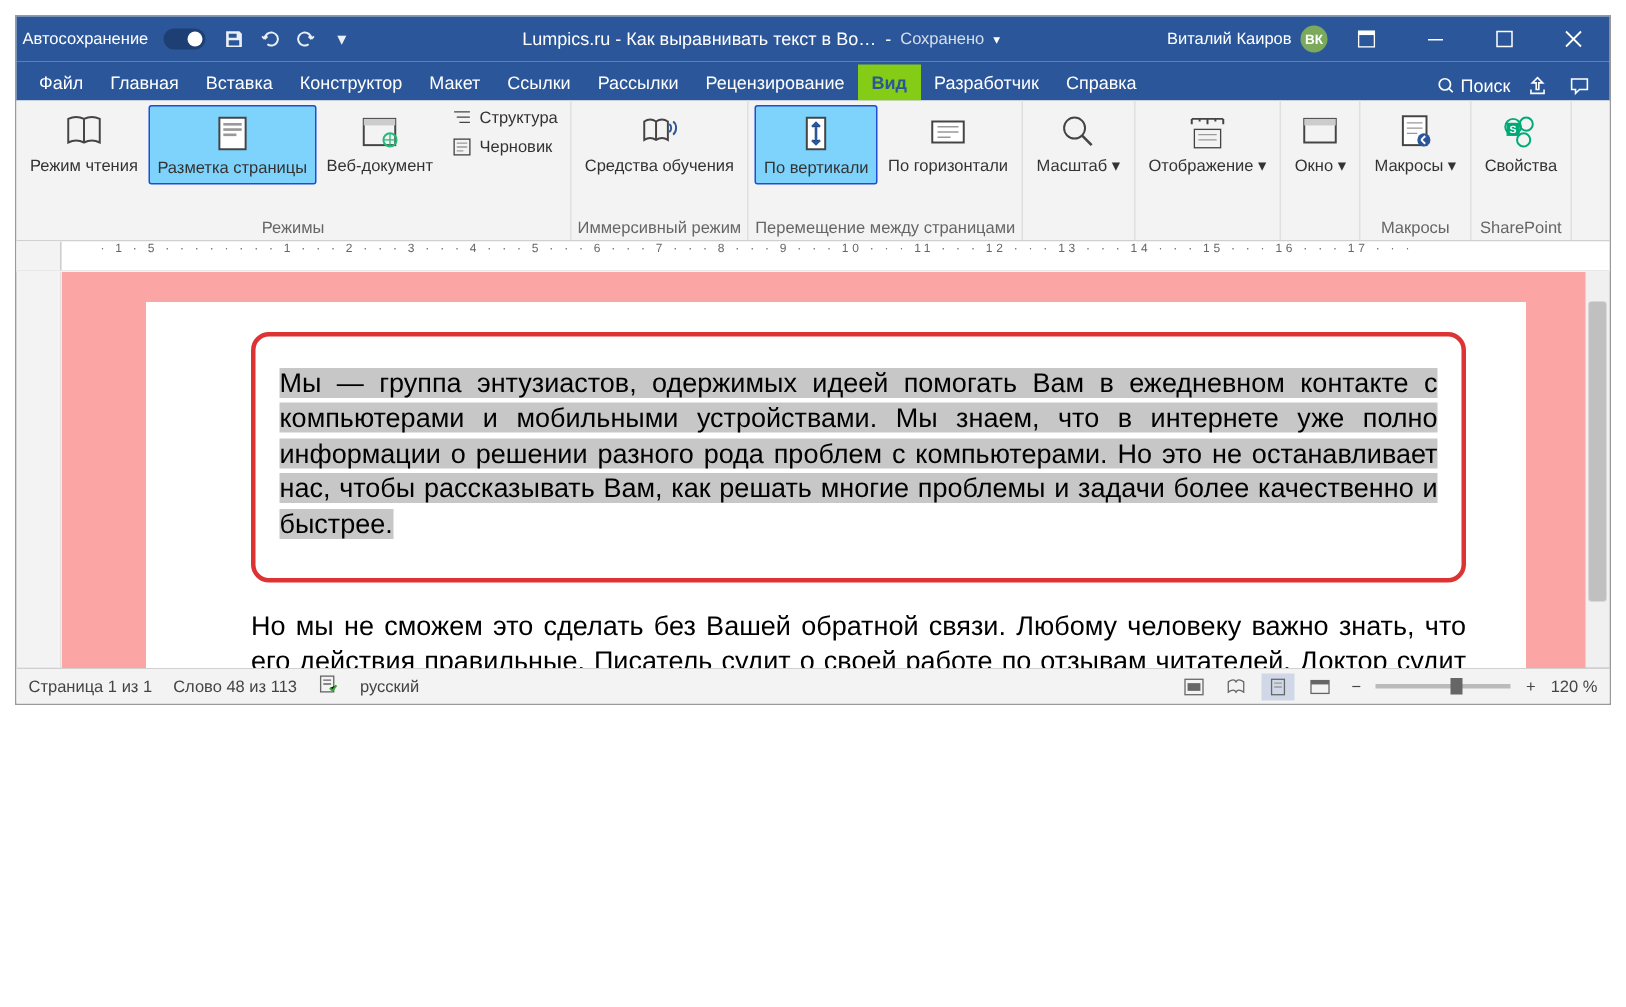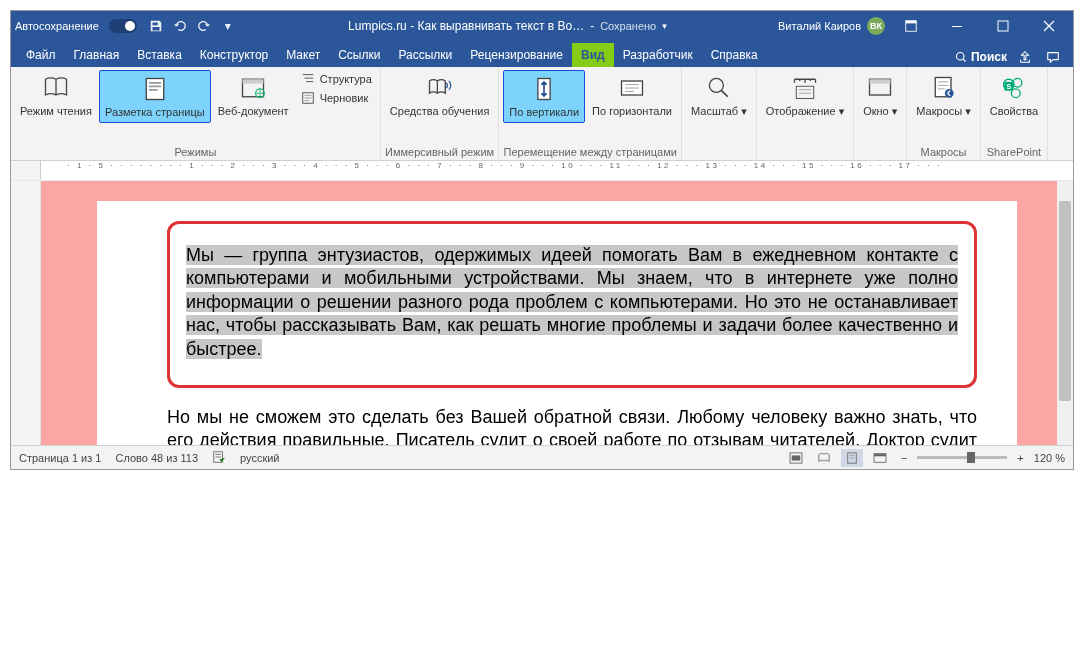--- a/index.html
+++ b/index.html
@@ -16,21 +16,21 @@
 .titlebar .saved { opacity: 0.8; font-size: 11px; }
 .titlebar .spacer { flex: 1; }
 .titlebar .user { display: flex; align-items: center; gap: 6px; font-size: 11px; }
 .titlebar .avatar { width: 18px; height: 18px; border-radius: 50%; background: #7baa5c; display: flex; align-items: center; justify-content: center; font-size: 9px; font-weight: bold; }
 .titlebar .winbtn { width: 40px; height: 30px; display: flex; align-items: center; justify-content: center; cursor: pointer; }
 
 
 .tabs { background: #2b579a; height: 26px; display: flex; align-items: flex-end; font-size: 12px; color: #fff; padding: 0 6px; }
 .tab { padding: 5px 9px; cursor: pointer; white-space: nowrap; }
 .tab.active { background: #84cc16; color: #2b579a; font-weight: 600; }
-.tabs .tabright { margin-left: auto; display: flex; align-items: center; gap: 8px; padding-right: 4px; font-weight: bold; }
+.tabs .tabright { margin-left: auto; display: flex; align-items: center; gap: 8px; padding-right: 4px; }
 .tabs .search { display: flex; align-items: center; gap: 4px; font-size: 12px; }
 .tabs .share, .tabs .comment { width: 20px; height: 20px; display: flex; align-items: center; justify-content: center; cursor: pointer; }
 
 
 .ribbon { background: #f3f3f3; height: 94px; display: flex; border-bottom: 1px solid #d0d0d0; font-size: 11px; color: #333; }
 .rgroup { display: flex; flex-direction: column; border-right: 1px solid #e0e0e0; padding: 3px 4px 1px; }
 .rgroup .rbtns { display: flex; flex: 1; align-items: flex-start; gap: 2px; }
 .rgroup .rlabel { text-align: center; font-size: 11px; color: #666; padding: 1px 0; }
 .rbtn { display: flex; flex-direction: column; align-items: center; justify-content: flex-start; padding: 3px 5px; cursor: pointer; min-width: 42px; gap: 2px; border-radius: 2px; }
 .rbtn.active { background: #7dd3fc; border: 1px solid #1d4ed8; }

